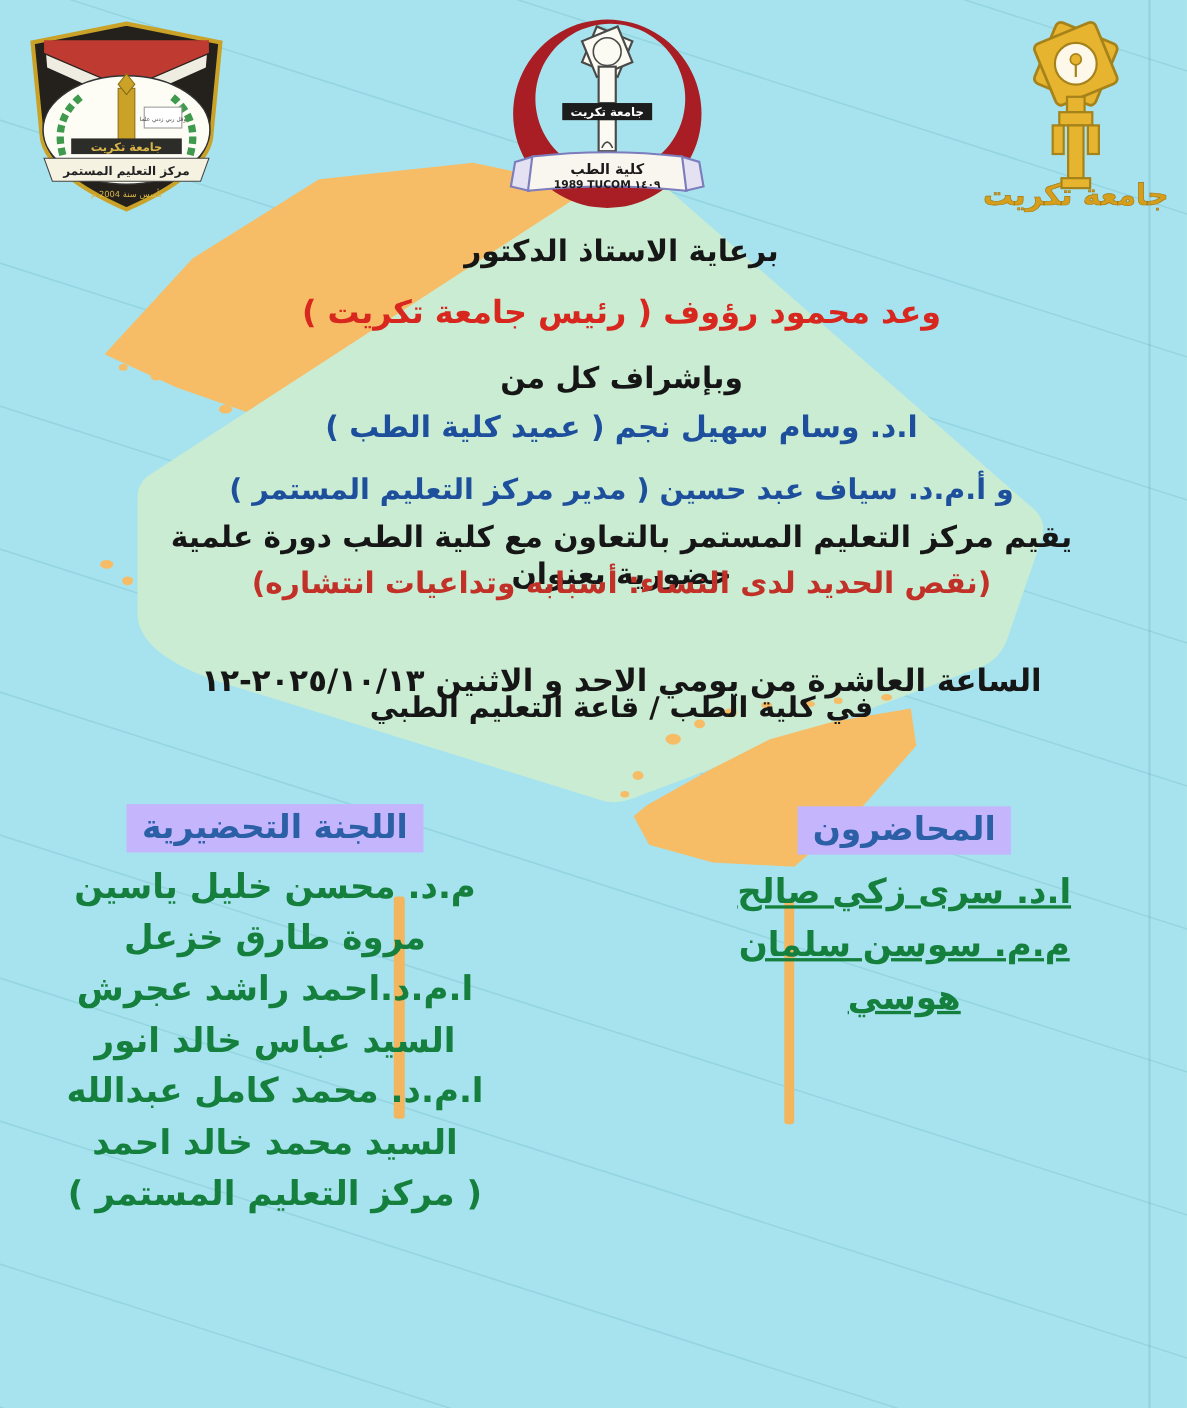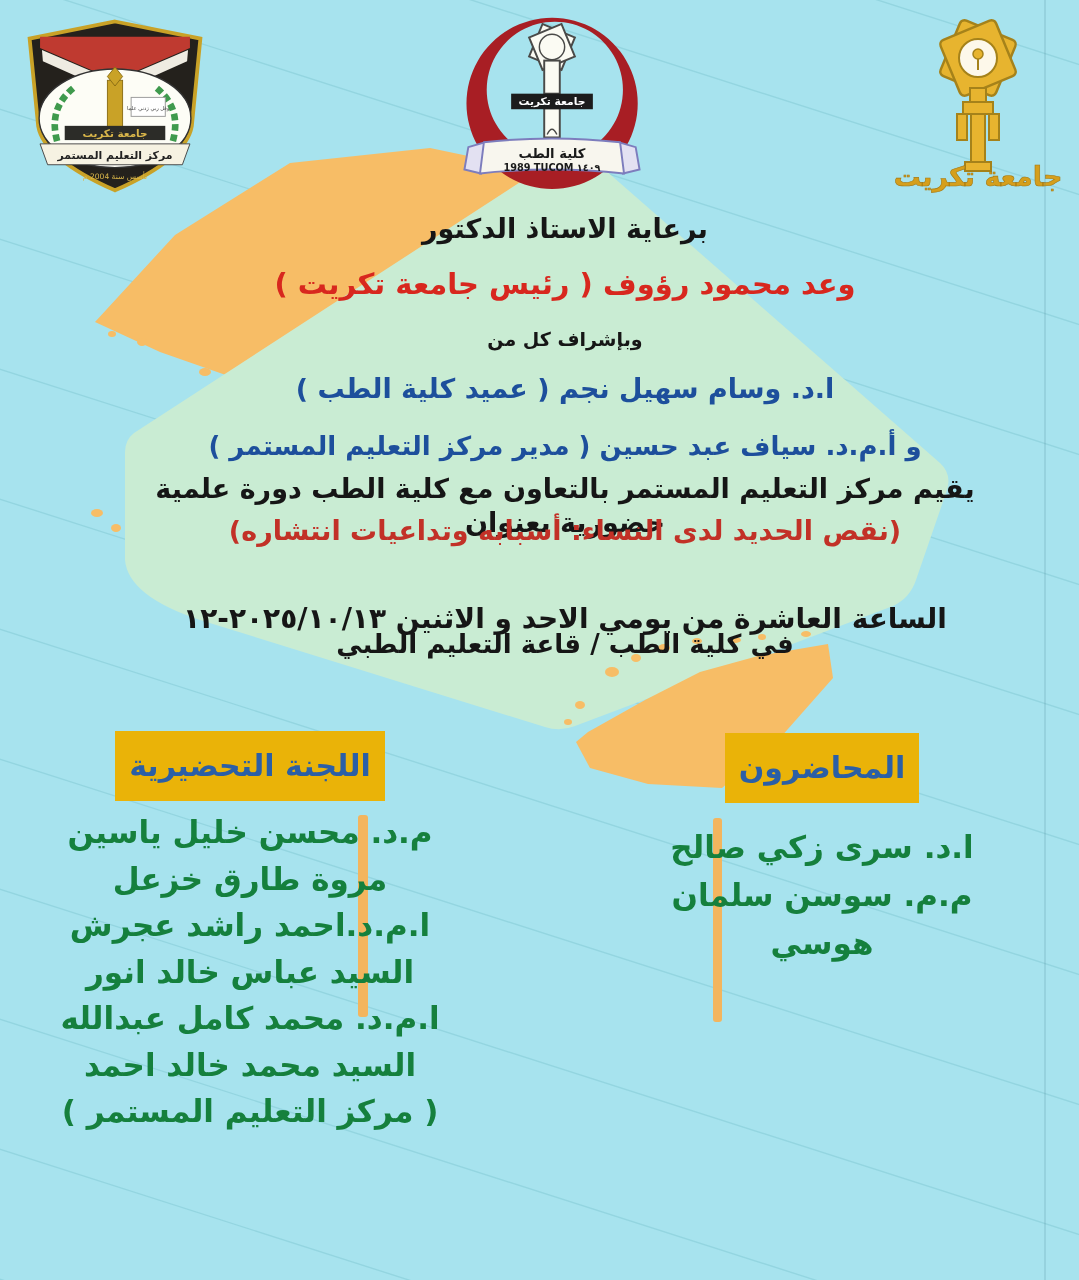--- a/index.html
+++ b/index.html
@@ -25,28 +25,28 @@
   .red{color:#d8271e;}
   .darkred{color:#c23127;}
   .blue{color:#1d4f9c;}
   .col{
     position:absolute;text-align:center;direction:rtl;
   }
   .col-committee{left:50px;top:731px;width:400px;}
   .col-lecturers{left:622px;top:733px;width:400px;}
   .col-title{
     display:inline-block;
-    background:#eab308;
+    background:#c4b5fd;
     color:#2b5fa6;
     font-weight:700;font-size:30px;line-height:1.4;
-    padding:14px 14px;
+    padding:1px 14px;
   }
   .names{margin-top:8px;font-weight:700;color:#15803d;}
   .col-committee .names div{font-size:31px;line-height:46.5px;}
-  .col-lecturers .names{margin-top:20px;}
+  .col-lecturers .names{margin-top:10px;text-decoration:underline;}
   .col-lecturers .names div{font-size:31px;line-height:48px;}
   .edge-line{
     position:absolute;left:1044px;top:0;width:2px;height:1280px;
     background:rgba(80,135,150,.18);
   }
   .svgtxt{font-family:"DejaVu Sans",sans-serif;}
 </style>
 </head>
 <body>
 
@@ -174,21 +174,21 @@
       <rect x="78" y="106" width="14" height="48"></rect>
       <rect x="72" y="154" width="26" height="9"></rect>
     </g>
     <text class="svgtxt" x="85" y="178" font-size="27" font-weight="bold" text-anchor="middle" fill="#d59f1c" stroke="#a57812" stroke-width="0.6">جامعة تكريت</text>
   </svg>
 
   <div class="line" style="top:212px;font-size:27px;">برعاية الاستاذ الدكتور</div>
 
   <div class="line red" style="top:266px;font-size:29px;">وعد محمود رؤوف ( رئيس جامعة تكريت )</div>
 
-  <div class="line" style="top:328px;font-size:19px;">وبإشراف كل من</div>
+  <div class="line" style="top:328px;font-size:27px;">وبإشراف كل من</div>
 
   <div class="line blue" style="top:372px;font-size:27px;">ا.د. وسام سهيل نجم ( عميد كلية الطب )</div>
 
   <div class="line blue" style="top:430px;font-size:26px;">و أ.م.د. سياف عبد حسين ( مدير مركز التعليم المستمر )</div>
 
   <div class="line" style="top:472px;font-size:27px;">يقيم مركز التعليم المستمر بالتعاون مع كلية الطب دورة علمية حضورية بعنوان</div>
 
   <div class="line darkred" style="top:514px;font-size:27px;">(نقص الحديد لدى النساء: أسبابه وتداعيات انتشاره)</div>
 
   <div class="line" style="top:557px;font-size:28px;margin-top:44px;">

